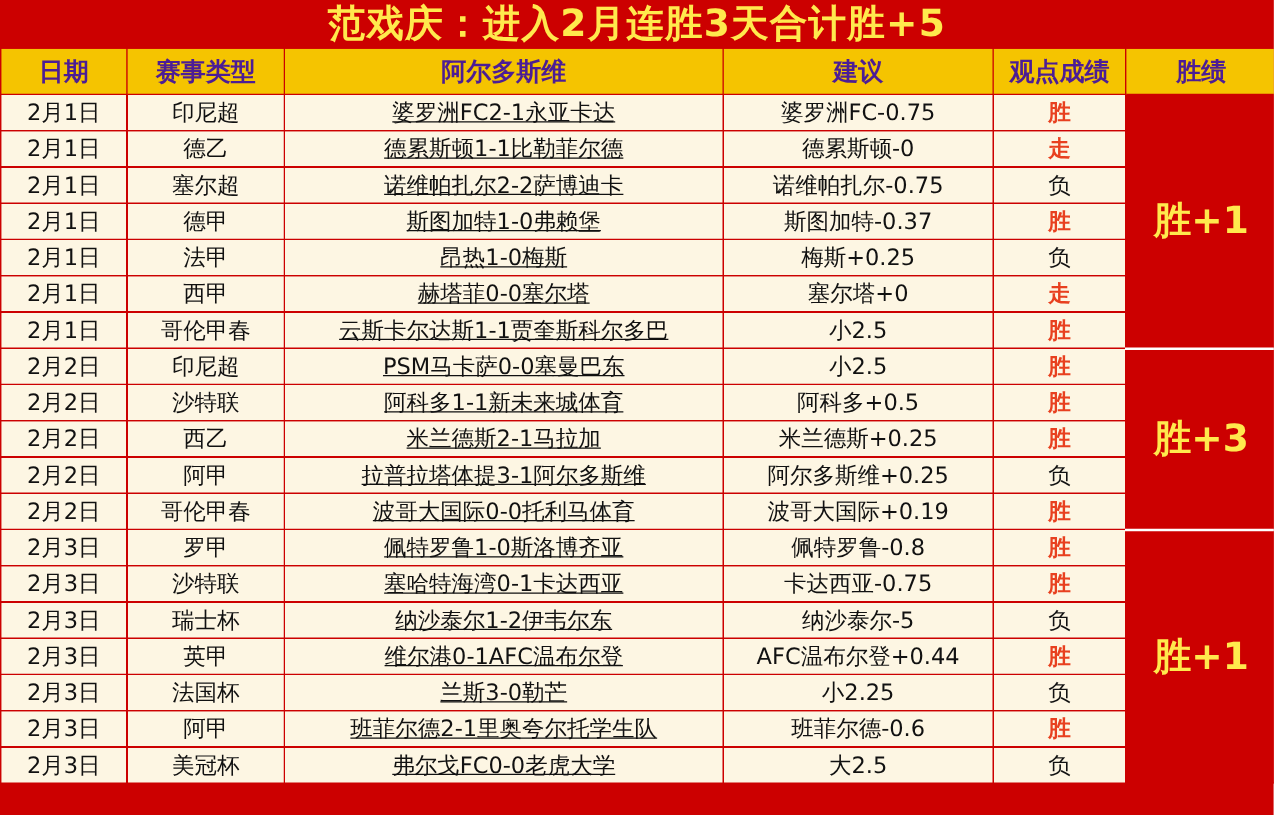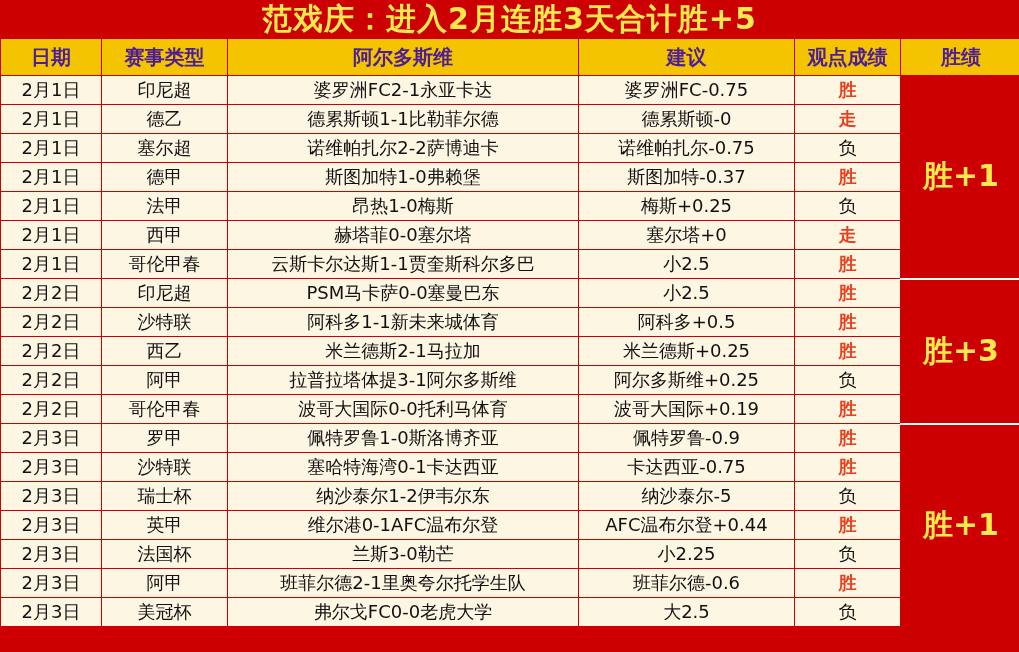--- a/index.html
+++ b/index.html
@@ -55,21 +55,21 @@
   tbody td {
     background: #fdf6e3;
     color: #111111;
     font-size: 18px;
     height: 28px;
     white-space: nowrap;
     overflow: hidden;
   }
   td.col-date { width: 100px; }
   td.col-league { width: 125px; }
-  td.col-match { width: 350px; }
+  td.col-match { width: 350px; text-decoration: underline; }
   td.col-advice { width: 215px; }
   td.col-result { width: 105px; }
   th.col-date { width: 100px; }
   th.col-league { width: 125px; }
   th.col-match { width: 350px; }
   th.col-advice { width: 215px; }
   th.col-result { width: 105px; }
   th.col-total { width: 120px; }
   td.col-total {
     width: 120px;
@@ -187,21 +187,21 @@
           <td class="col-date">2月2日</td>
           <td class="col-league">哥伦甲春</td>
           <td class="col-match">波哥大国际0-0托利马体育</td>
           <td class="col-advice">波哥大国际+0.19</td>
           <td class="col-result res-win">胜</td>
         </tr>
         <tr>
           <td class="col-date">2月3日</td>
           <td class="col-league">罗甲</td>
           <td class="col-match">佩特罗鲁1-0斯洛博齐亚</td>
-          <td class="col-advice">佩特罗鲁-0.9</td>
+          <td class="col-advice">佩特罗鲁-0.8</td>
           <td class="col-result res-win">胜</td>
           <td class="col-total sep-top" rowspan="7">胜+1</td>
         </tr>
         <tr>
           <td class="col-date">2月3日</td>
           <td class="col-league">沙特联</td>
           <td class="col-match">塞哈特海湾0-1卡达西亚</td>
           <td class="col-advice">卡达西亚-0.75</td>
           <td class="col-result res-win">胜</td>
         </tr>

